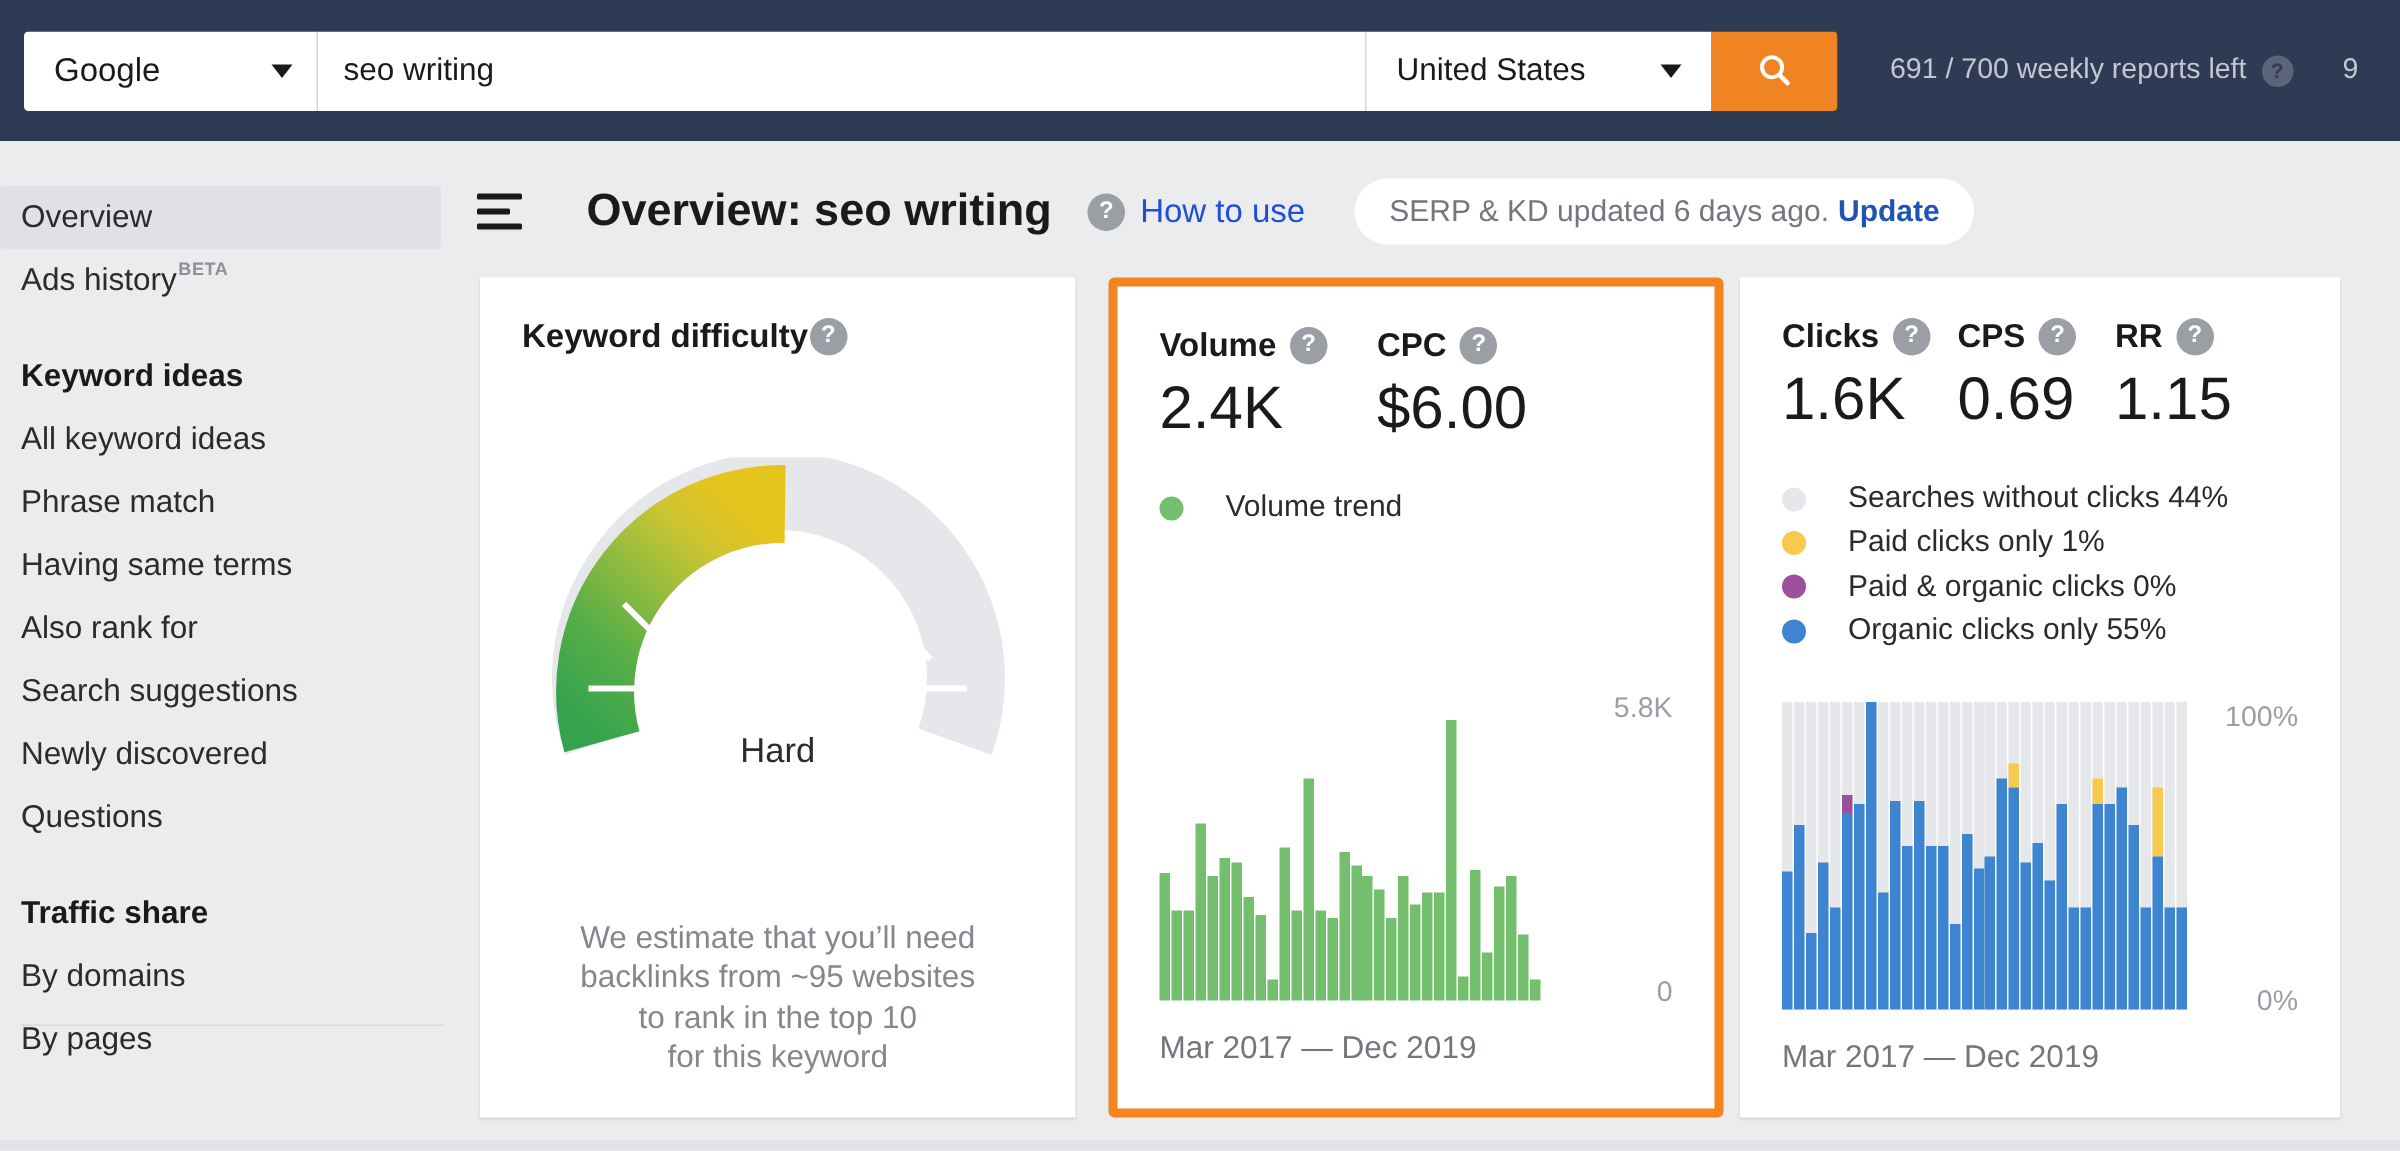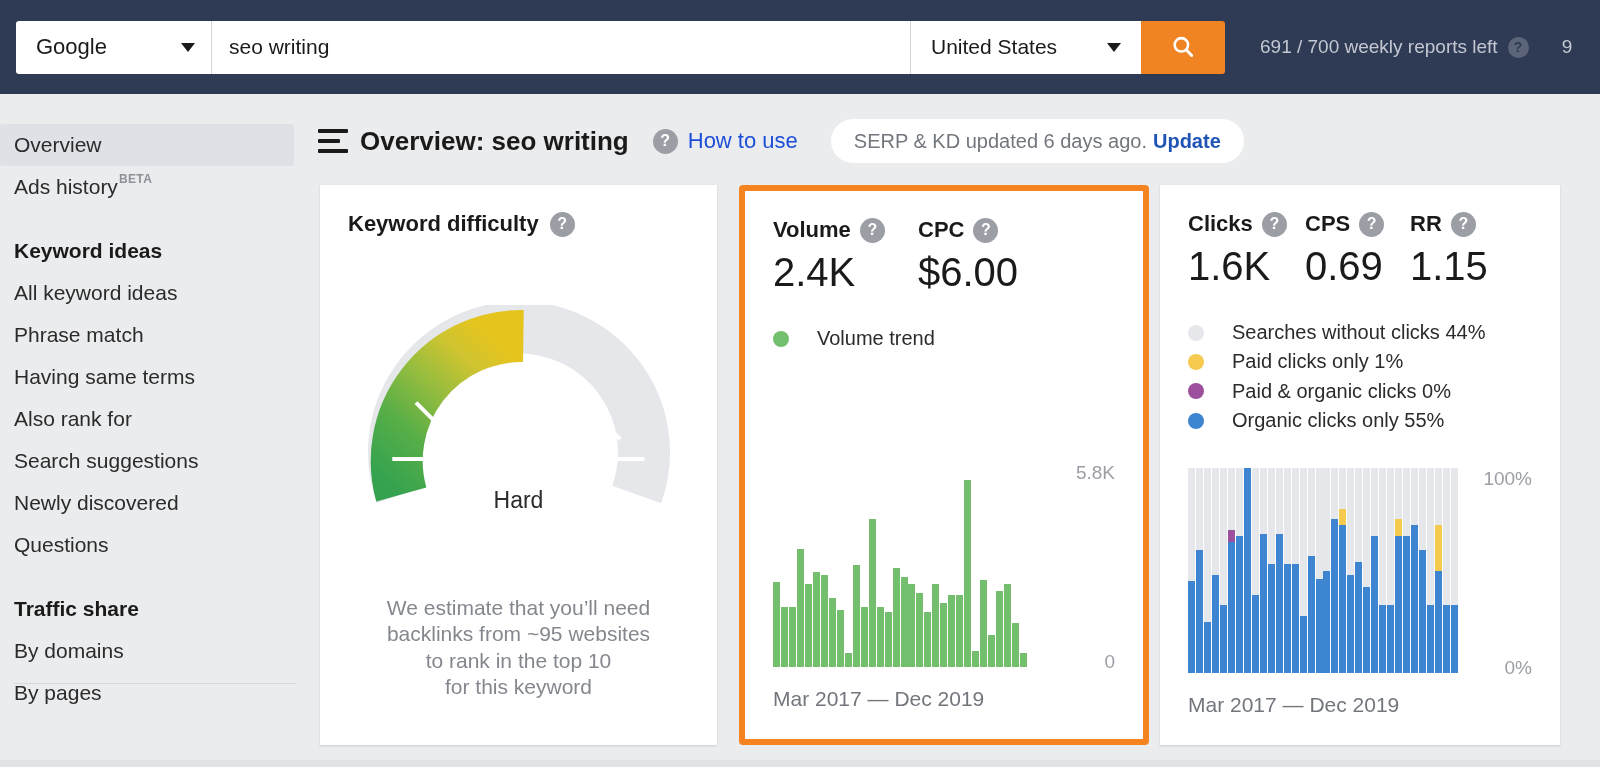--- a/index.html
+++ b/index.html
@@ -117,22 +117,22 @@
     display: flex; align-items: center; height: 52px;
   }
   .hamburger { width: 30px; cursor: pointer; }
   .hamburger span {
     display: block; height: 4px; background: #1a1a1a;
     border-radius: 1px; margin-bottom: 6px;
   }
   .hamburger span:nth-child(2) { width: 22px; }
   .hamburger span:nth-child(3) { margin-bottom: 0; }
   .page-title {
-    margin-left: 12px;
-    font-size: 26px; font-weight: bold; color: #1a1a1a;
+    margin-left: 43px;
+    font-size: 30px; font-weight: bold; color: #1a1a1a;
     white-space: nowrap;
   }
   .q-gray {
     width: 25px; height: 25px; border-radius: 50%;
     background: #9b9ea4; color: #fff;
     font-size: 16px; font-weight: bold;
     display: flex; align-items: center; justify-content: center;
     cursor: pointer; flex-shrink: 0;
   }
   .howto-wrap { display:flex; align-items:center; gap:10px; margin-left: 24px; cursor: pointer;}
@@ -156,21 +156,21 @@
   #card-kd   { left: 320px;  width: 397px; height: 560px; }
   #card-vol  {
     left: 739px; width: 410px; height: 560px;
     border: 6px solid #f58320; border-radius: 4px;
     box-shadow: none;
   }
   #card-clk  { left: 1160px; width: 400px; height: 560px; }
 
   .card-inner { padding: 26px 28px 0 28px; height: 100%; position: relative; }
   .card-title {
-    display: flex; align-items: center; gap: 11px;
+    display: flex; align-items: center; gap: 1px;
     font-size: 22px; font-weight: bold; color: #1a1a1a;
   }
 
   
   .metrics { display: flex; }
   .metric-col { display: flex; flex-direction: column; }
   .metric-label {
     display: flex; align-items: center; gap: 9px;
     font-size: 22px; font-weight: bold; color: #1a1a1a;
   }
@@ -196,21 +196,21 @@
   .gauge { position: relative; width: 312px; height: 215px; }
   .gauge-num {
     position: absolute; left: 0; right: 0; top: 93px;
     text-align: center; font-size: 72px; color: #2b2b2b; line-height: 1;
   }
   .gauge-hard {
     position: absolute; left: 0; right: 0; top: 182px;
     text-align: center; font-size: 23px; color: #2b2b2b;
   }
   .kd-note {
-    position: absolute; left: 0; right: 0; top: 410px;
+    position: absolute; left: 0; right: 0; top: 428px;
     text-align: center; font-size: 21px; color: #84888e; line-height: 1.26;
   }
 
   
   .chart-area { position: absolute; left: 28px; right: 28px; bottom: 72px; height: 205px; }
   .bars {
     position: absolute; left: 0; bottom: 0;
     width: 270px; height: 205px;
     display: flex; align-items: flex-end; justify-content: space-between;
   }

